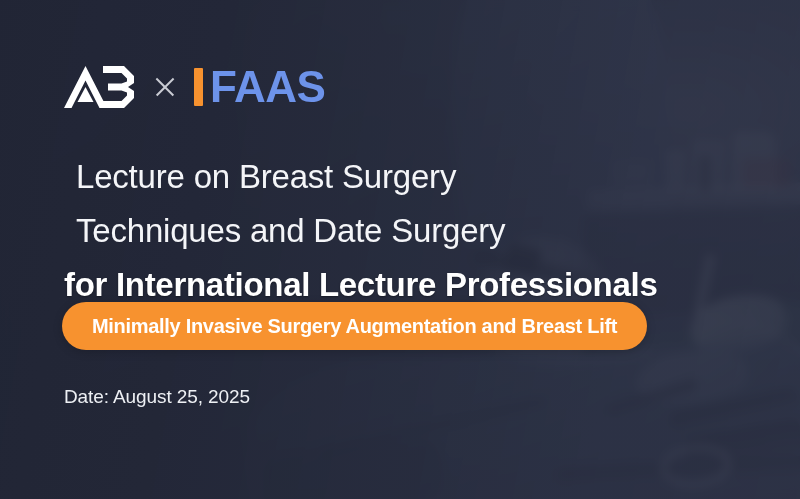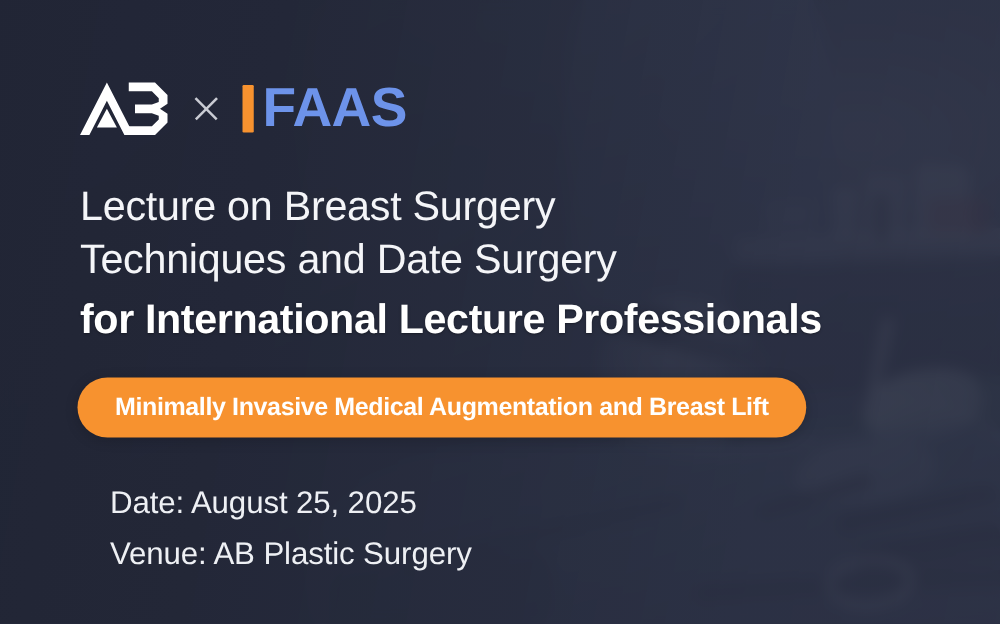--- a/index.html
+++ b/index.html
@@ -251,21 +251,21 @@
     left: 64px;
     top: 144px;
     width: 700px;
   }
   .hl-light {
     font-size: 33px;
     font-weight: normal;
     color: #f4f5f8;
     line-height: 1.27;
     letter-spacing: -0.2px;
-    margin: 0;
+    margin: 12px;
   }
   .hl-bold {
     font-size: 33px;
     font-weight: bold;
     color: #ffffff;
     line-height: 1.28;
     letter-spacing: -0.3px;
     margin: 6px 0 0 0;
     text-shadow: 0 1px 2px rgba(0,0,0,0.35);
   }
@@ -292,26 +292,25 @@
     box-shadow: 0 2px 10px rgba(0,0,0,0.18);
   }
 
   
   .details {
     position: absolute;
     left: 64px;
     top: 382px;
   }
   .detail-line {
-    font-size: 25px;
+    font-size: 19px;
     color: #eef0f4;
     line-height: 1.62;
     letter-spacing: -0.1px;
     white-space: nowrap;
-    margin-left: 24px;
   }
 </style>
 </head>
 <body>
 
 <div class="banner">
 
   <div class="photo-layer">
     <div class="photo-base"></div>
     <div class="fig fig-a"></div>
@@ -373,21 +372,20 @@
           <span class="faas">FAAS</span>
       </span>
     </div>
 
     <div class="headline">
       <div class="hl-light">Lecture on Breast Surgery</div>
       <div class="hl-light">Techniques and Date Surgery</div>
       <div class="hl-bold">for International Lecture Professionals</div>
     </div>
 
-    <button class="pill">Minimally Invasive Medical Augmentation and Breast Lift</button>
+    <button class="pill">Minimally Invasive Surgery Augmentation and Breast Lift</button>
 
     <div class="details">
       <div class="detail-line">Date: August 25, 2025</div>
-      <div class="detail-line">Venue: AB Plastic Surgery</div>
     </div>
 
   </div>
 </div>
 
 </body></html>

